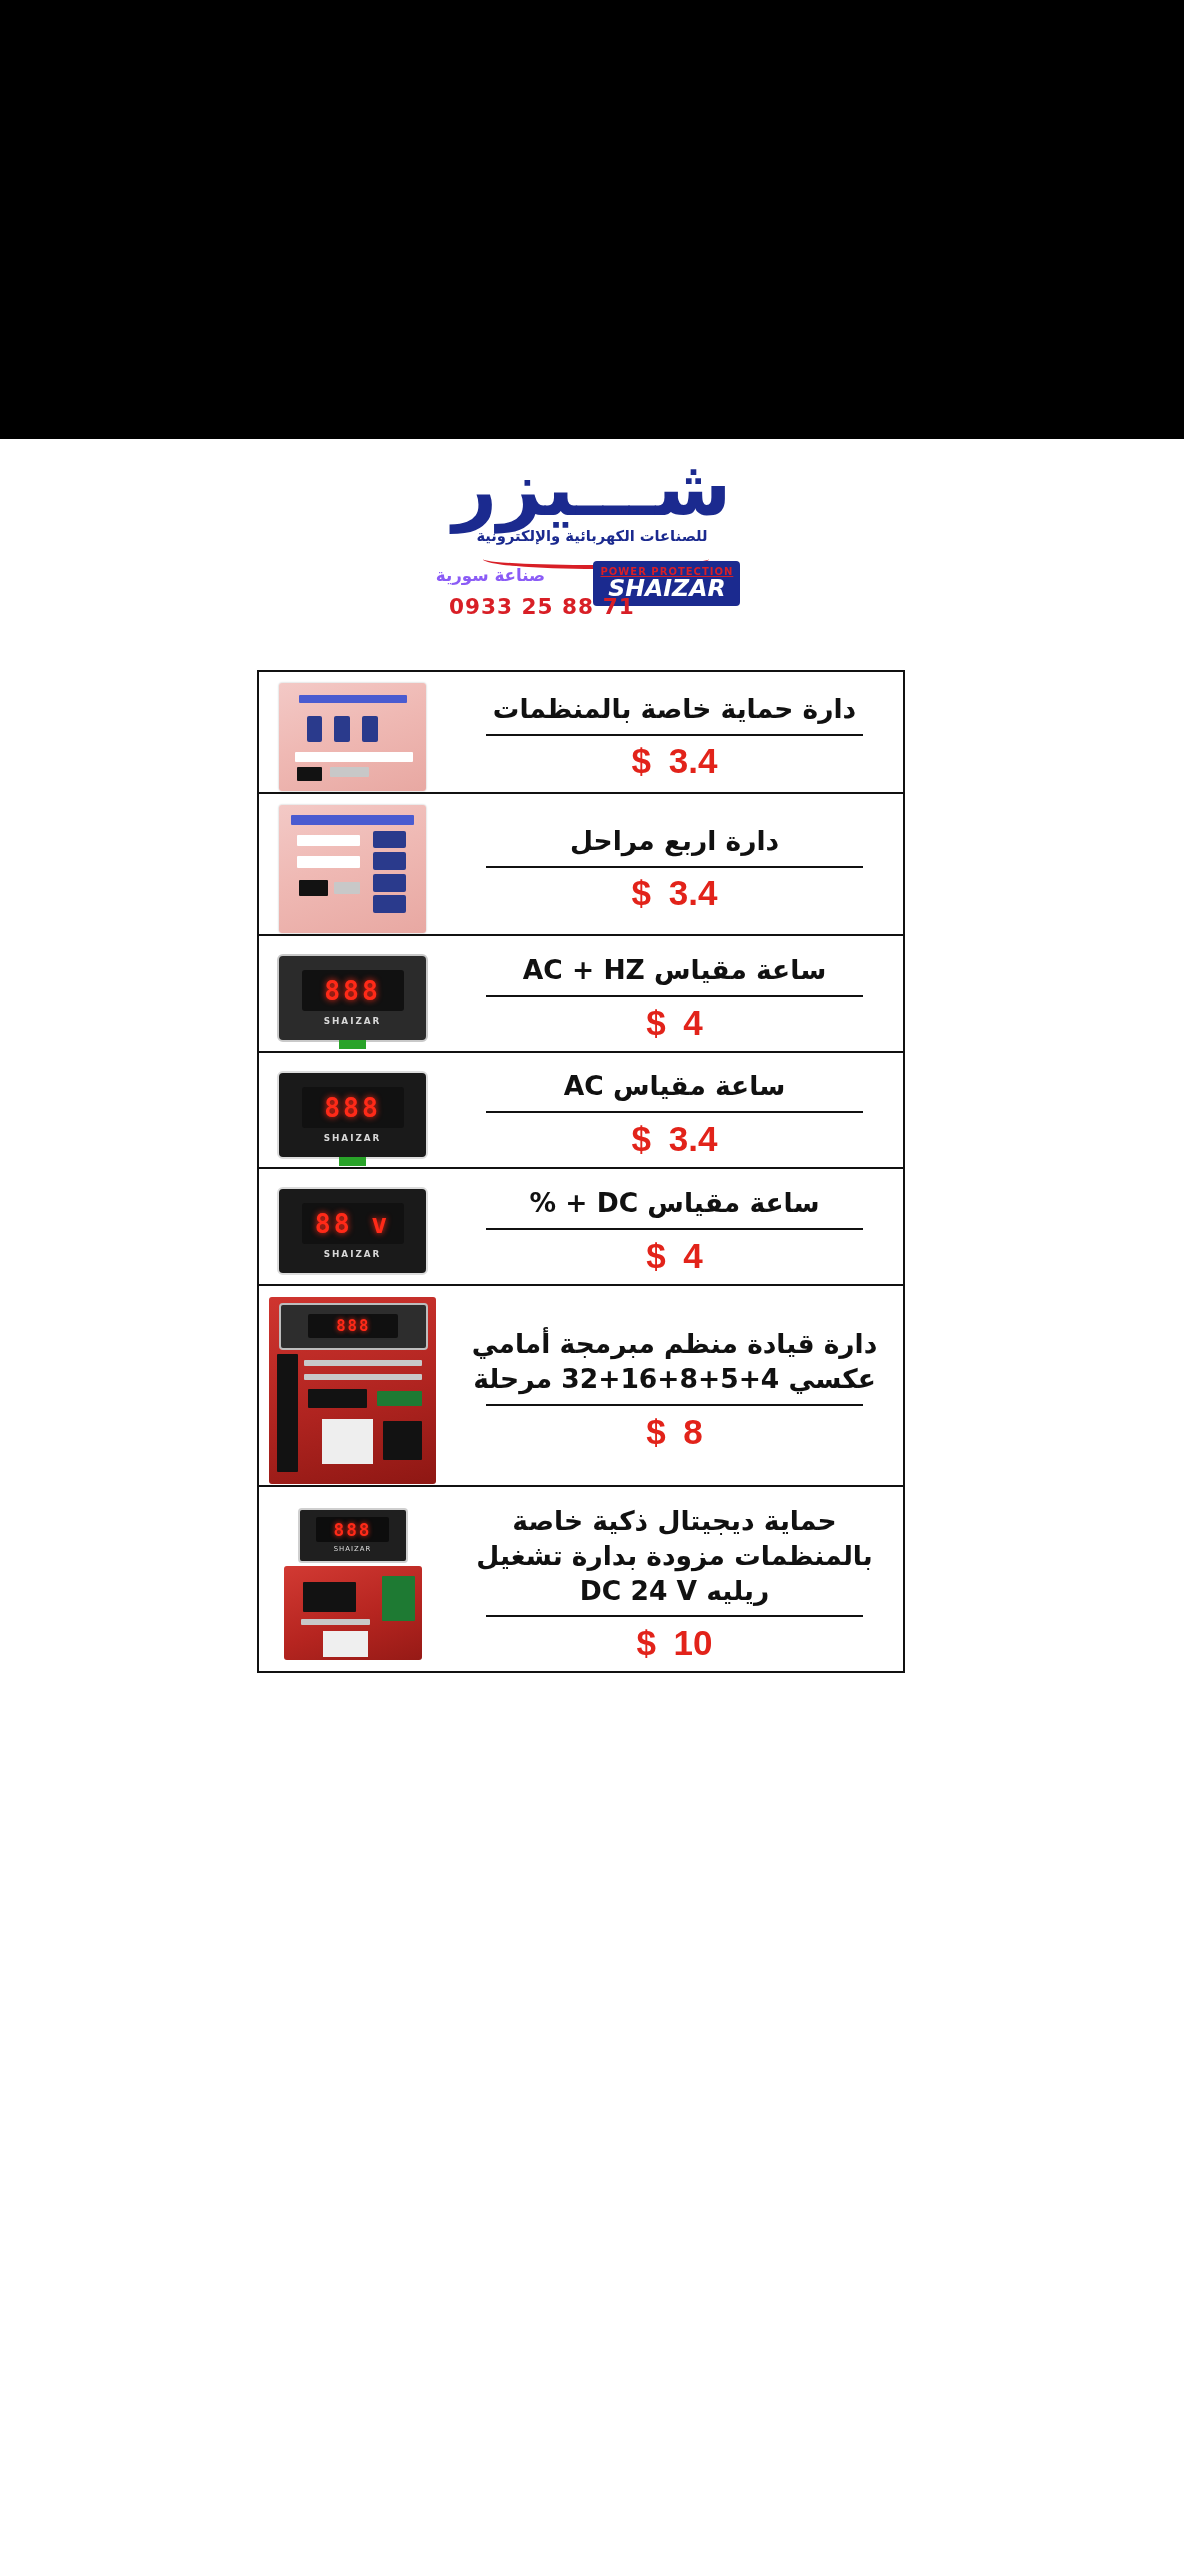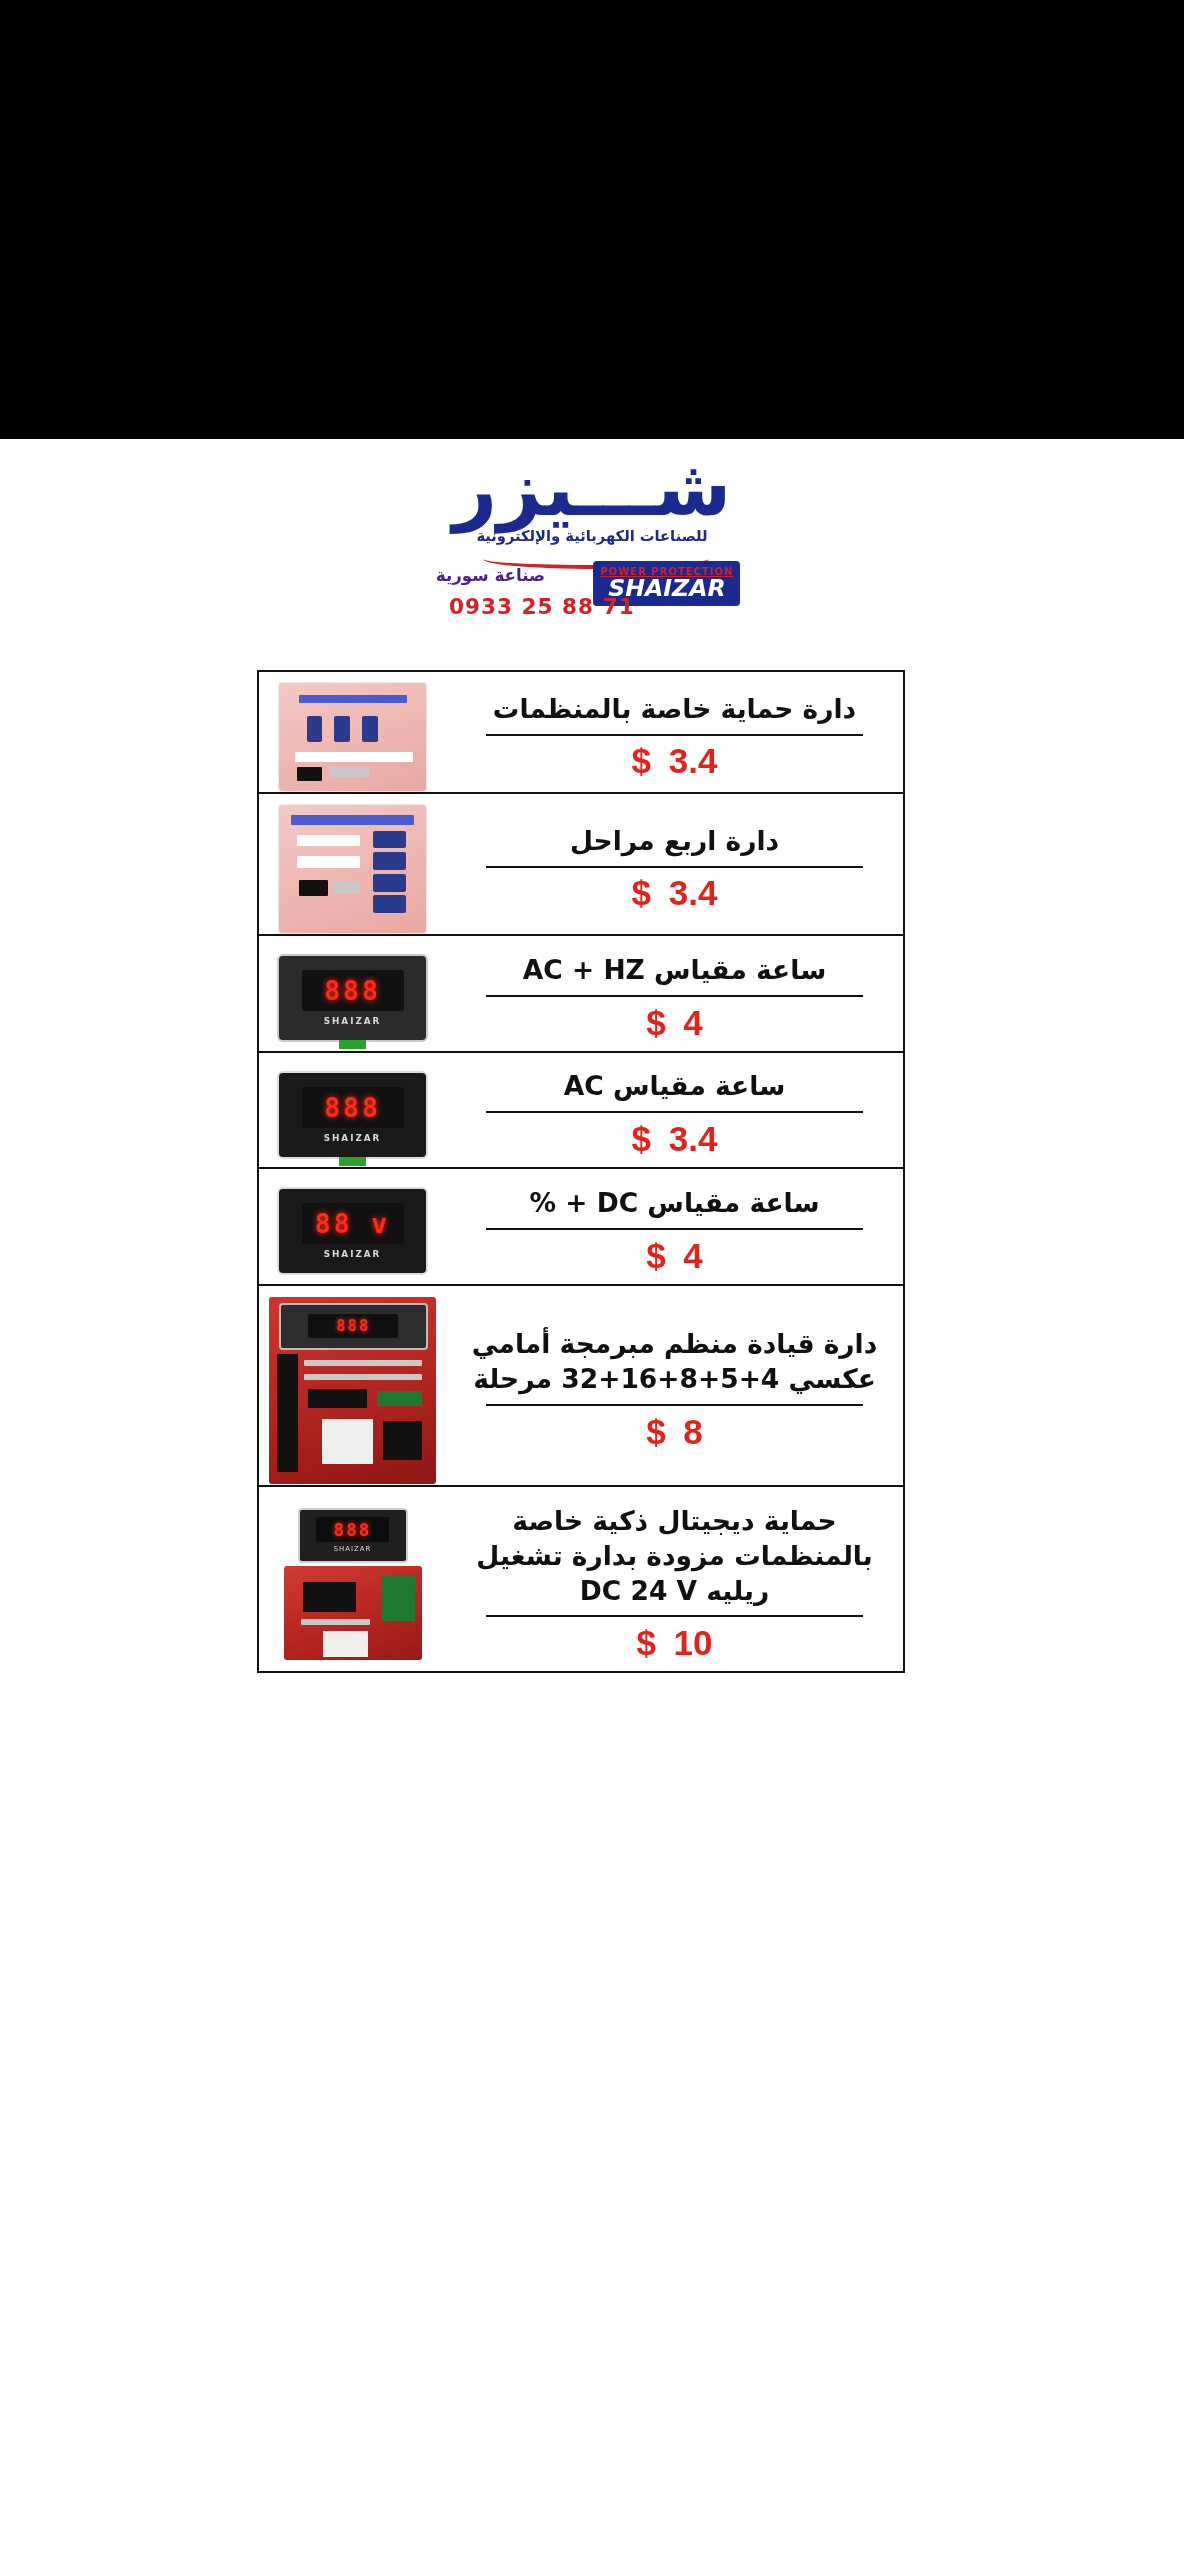--- a/index.html
+++ b/index.html
@@ -42,21 +42,21 @@
     border-bottom:4.9px solid #d81f26;border-radius:0 0 60% 60%;
   }
   .logo-badge{
     position:absolute;right:19.6px;top:114px;width:147px;height:45px;
     background:#1b2a8f;border-radius:3.9px;color:#fff;
     display:flex;flex-direction:column;align-items:center;justify-content:center;
   }
   .logo-badge .pp{font-size:10px;color:#d81f26;font-weight:bold;letter-spacing:1px;text-decoration:underline;}
   .logo-badge .nm{font-size:23.6px;font-weight:bold;font-style:italic;line-height:23.6px;}
   .logo-made{
-    position:absolute;left:11.8px;top:118px;font-size:16.7px;color:#4c1d95;
+    position:absolute;left:11.8px;top:118px;font-size:16.7px;color:#8b5cf6;
     direction:rtl;font-weight:bold;
   }
   .logo-phone{
     position:absolute;left:9.8px;top:147px;width:216px;text-align:center;
     font-size:21.6px;color:#d81f26;font-weight:bold;letter-spacing:1px;
   }
   
   .table{
     position:absolute;left:257px;top:231px;width:648px;
     border:2.9px solid #111;

